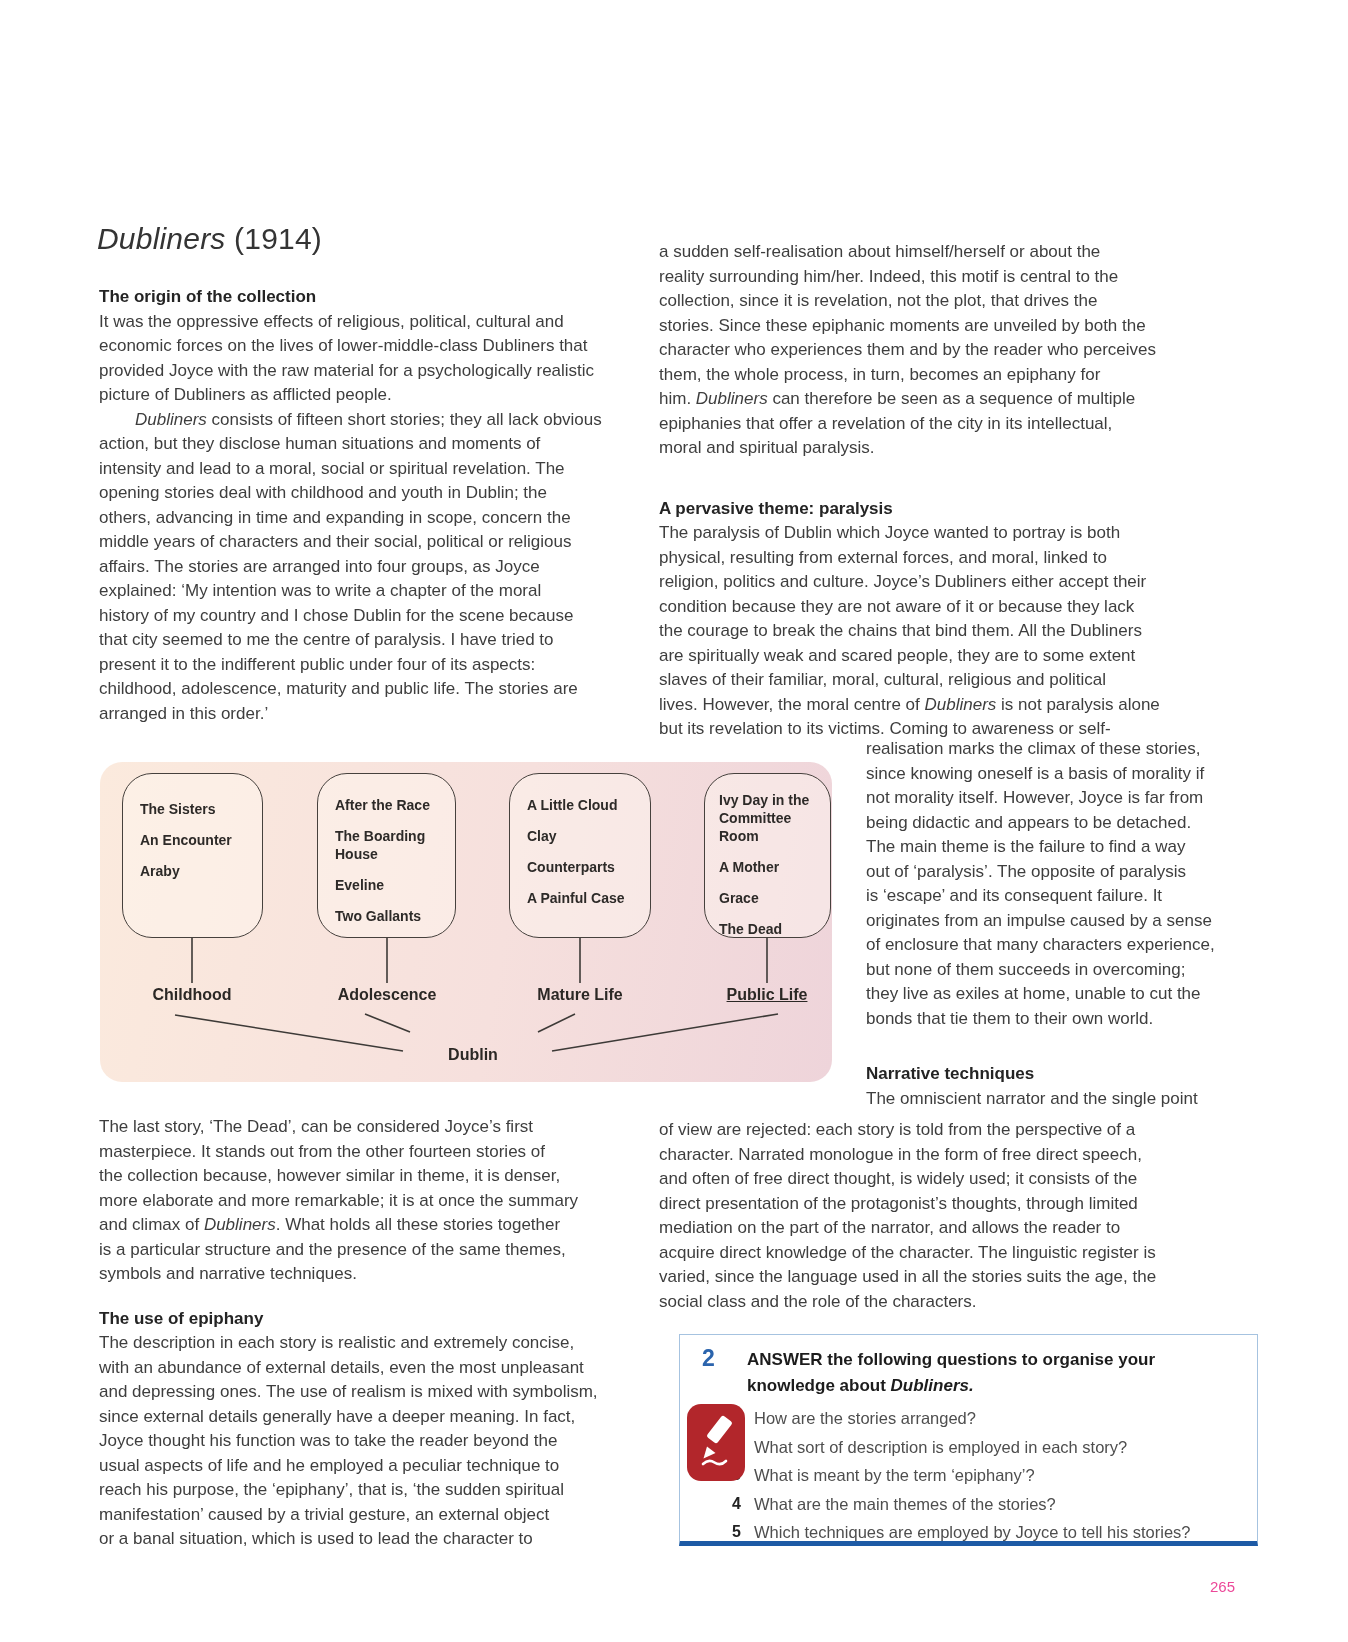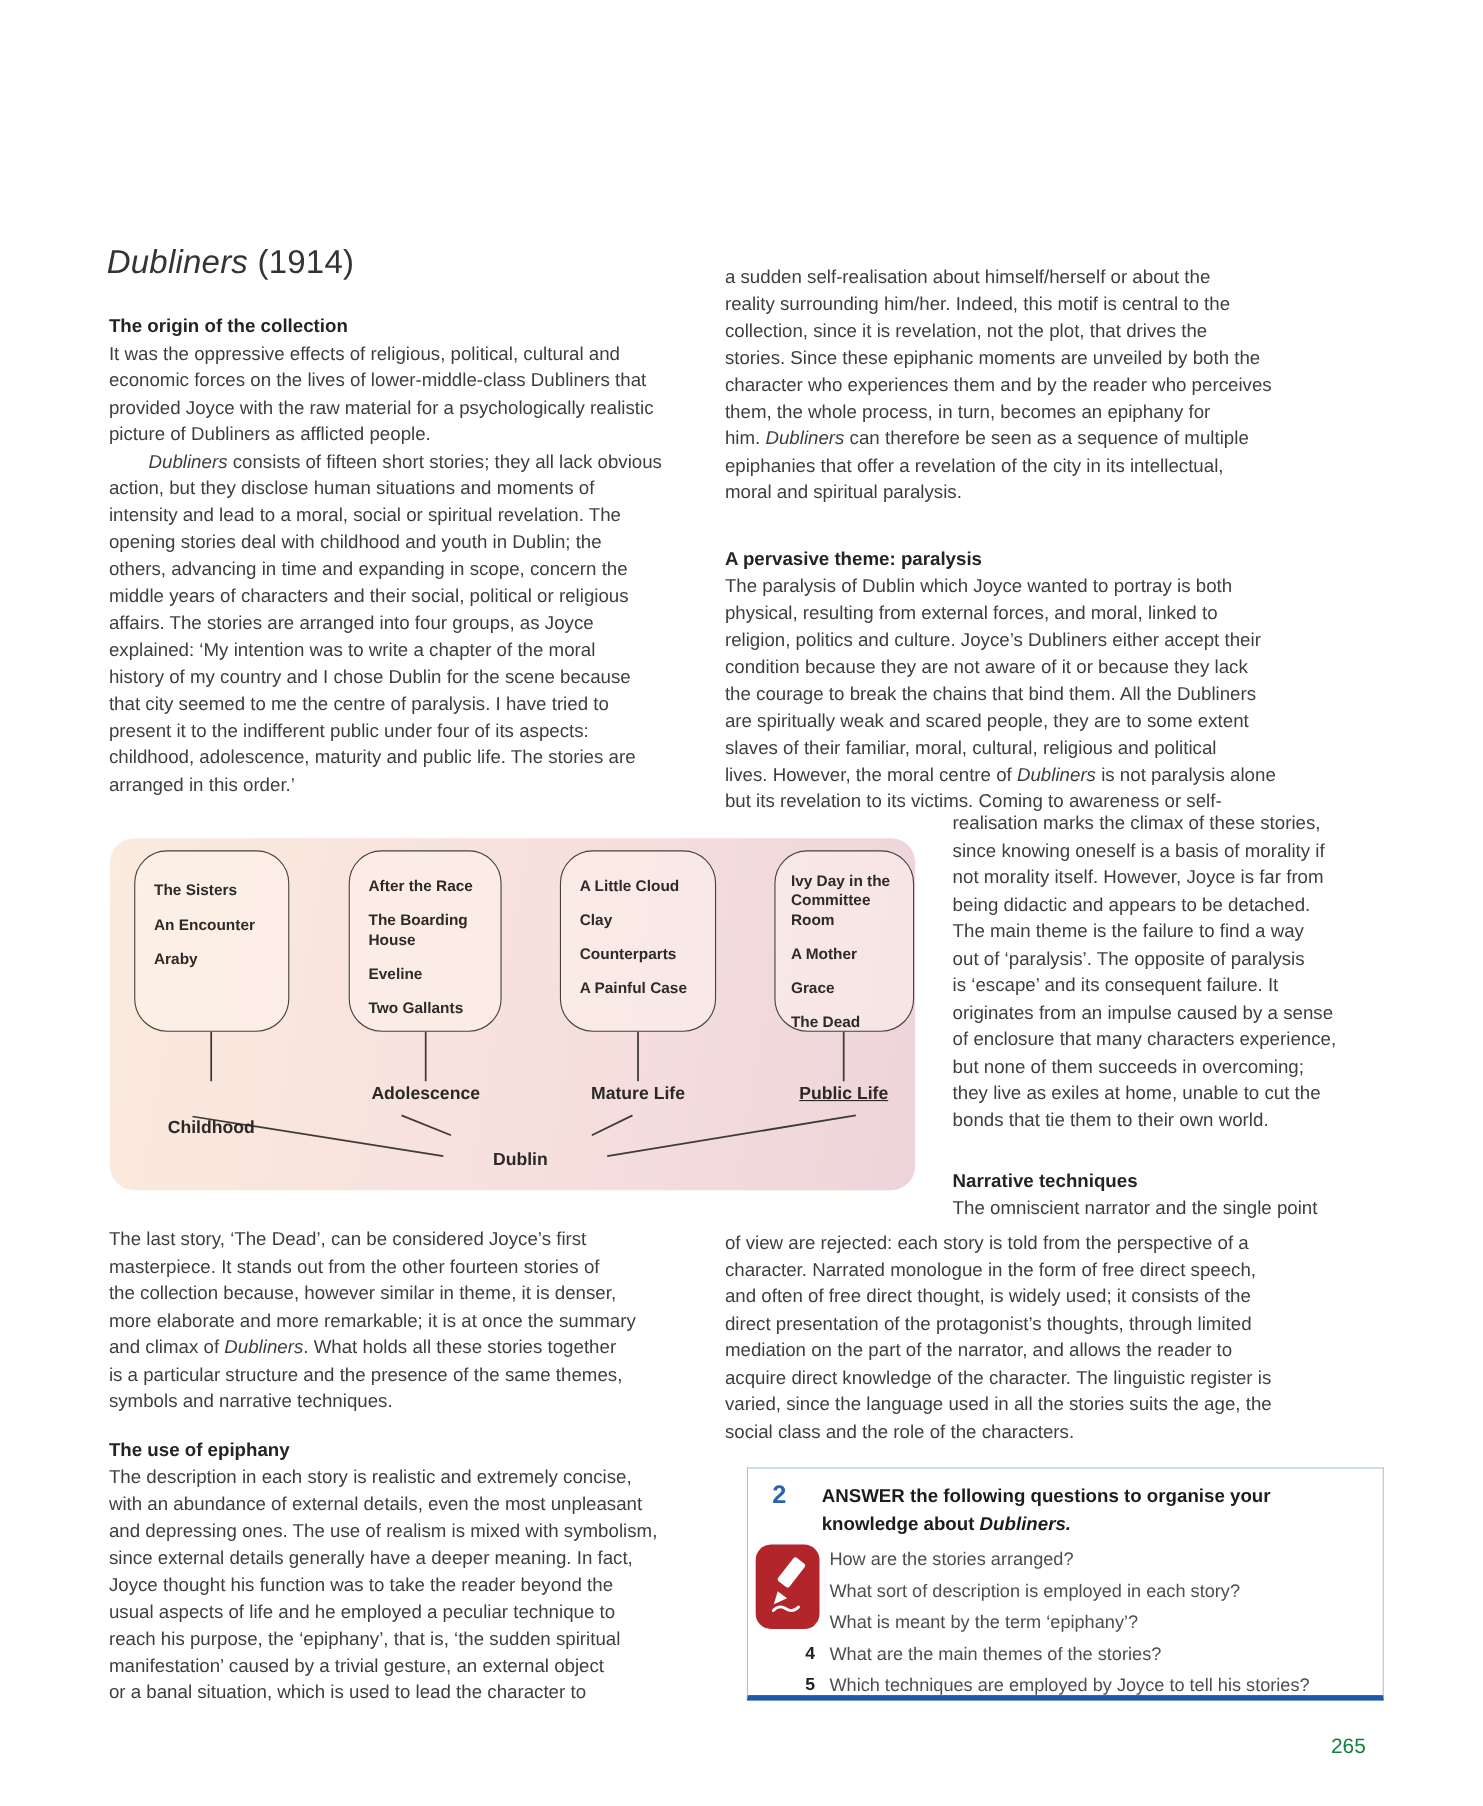--- a/index.html
+++ b/index.html
@@ -56,21 +56,21 @@
   }
   .ex-instruction {
     position:absolute; left:67px; top:12px; width:500px;
     font-size:17px; font-weight:700; color:#1c1c1c; line-height:25.5px; white-space:pre-line;
   }
   .ex-list { position:absolute; left:52px; top:69px; width:515px; }
   .ex-row { display:flex; line-height:28.6px; }
   .ex-qnum { width:22px; font-size:16px; font-weight:700; color:#222222; flex:none; }
   .ex-qtext { font-size:16.5px; color:#4e4e4e; }
 
-  .page-number { left:1210px; top:1578px; font-size:19px; color:#15803d; }
+  .page-number { left:1210px; top:1578px; font-size:15px; color:#ec4899; }
 </style>
 </head>
 <body>
 
 <div class="page">
 
   <h1 class="title abs" style="left:97px; top:222px;">
     <span class="t-italic">Dubliners</span><span> (1914)</span>
   </h1>
 
@@ -179,21 +179,21 @@
       <div class="story-item">A Painful Case</div>
     </div>
 
     <div class="story-box" style="left:604px; width:127px; padding-top:17px; padding-left:14px; padding-right:8px;">
       <div class="story-item">Ivy Day in the Committee Room</div>
       <div class="story-item">A Mother</div>
       <div class="story-item">Grace</div>
       <div class="story-item">The Dead</div>
     </div>
 
-    <div class="group-label" style="left:22px;margin-top:31px;">Childhood</div>
+    <div class="group-label" style="left:22px;">Childhood</div>
     <div class="group-label" style="left:217px;">Adolescence</div>
     <div class="group-label" style="left:410px;">Mature Life</div>
     <div class="group-label" style="left:597px;text-decoration:underline;">Public Life</div>
 
     <div class="dublin-label">Dublin</div>
   </div>
 
   <div class="abs" style="left:99px; top:1115px; width:575px;">
     <p class="body">The last story, ‘The Dead’, can be considered Joyce’s first
 masterpiece. It stands out from the other fourteen stories of

